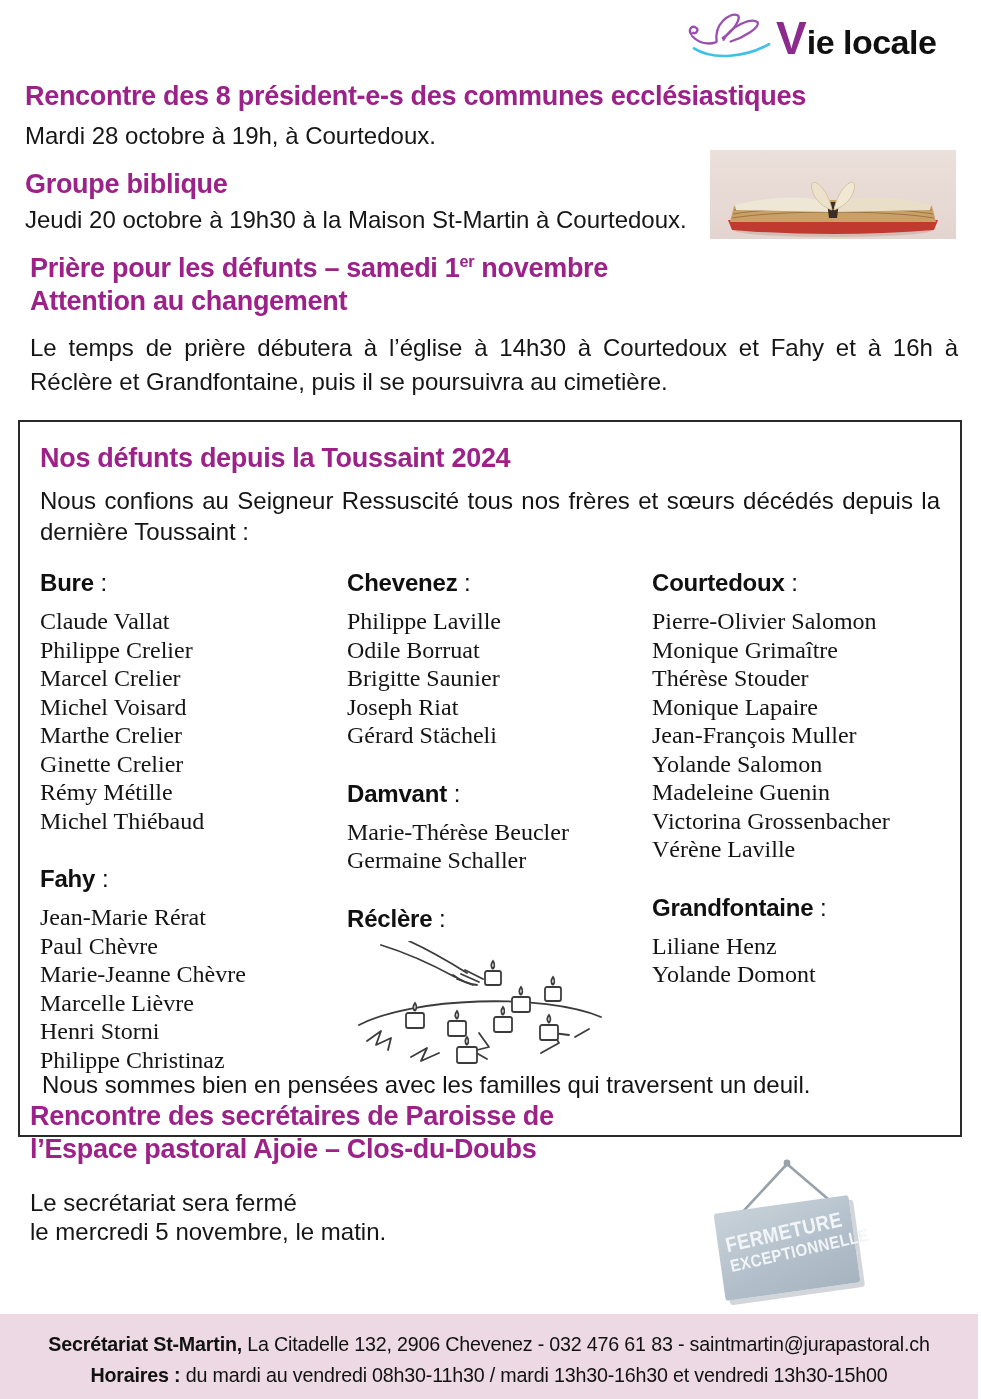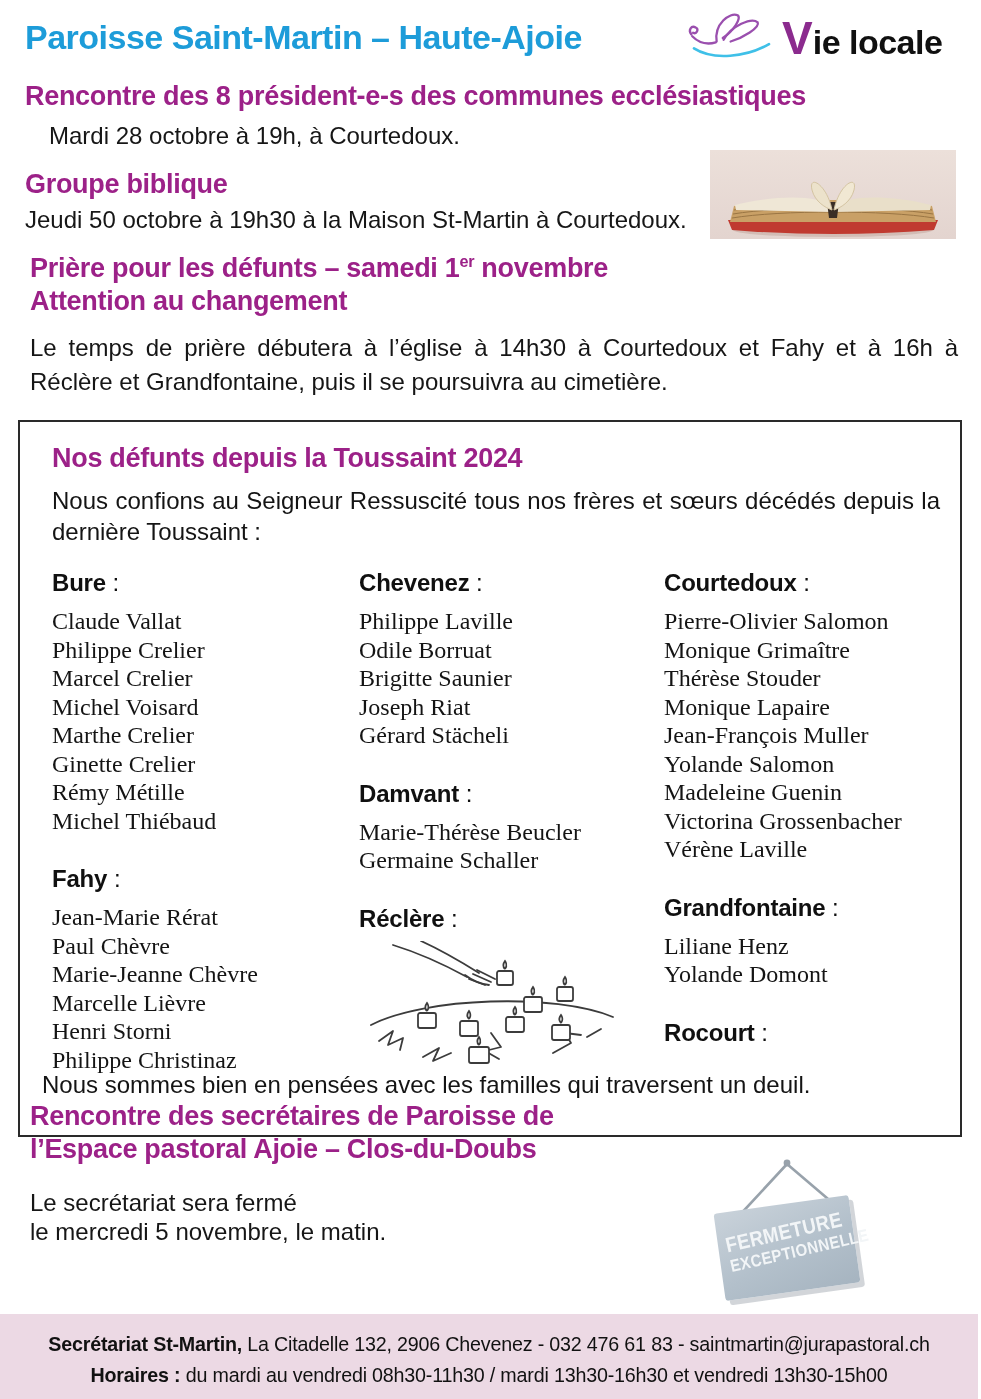--- a/index.html
+++ b/index.html
@@ -5,40 +5,40 @@
   html,body{margin:0;padding:0;background:#fff;}
   .page{
     position:relative;width:981px;height:1399px;background:#fff;overflow:hidden;
     font-family:"Liberation Sans","DejaVu Sans",sans-serif;color:#141414;
   }
   
   .page-title{
     position:absolute;left:25px;top:18px;margin:0;
     font-size:34px;font-weight:bold;letter-spacing:-.5px;color:#1d9cd9;
   }
-  .logo{position:absolute;left:680px;top:6px;display:flex;align-items:center;gap:6px;}
+  .logo{position:absolute;left:680px;top:6px;display:flex;align-items:center;}
   .logo-text{white-space:nowrap;font-weight:bold;}
   .logo-v{font-size:46px;color:#8b2b8e;line-height:1;}
   .logo-rest{font-size:34px;color:#101010;letter-spacing:-.5px;}
   
   .h-mag{font-weight:bold;color:#9c2188;font-size:27px;line-height:33px;letter-spacing:-.3px;margin:0;}
   .body-text{font-size:24px;line-height:34px;margin:0;color:#161616;}
   sup.ord{font-size:60%;vertical-align:super;line-height:0;}
   .sec-presidents{position:absolute;left:25px;top:80px;width:935px;}
-  .sec-presidents .body-text{margin-top:6px;margin-left:24px;}
+  .sec-presidents .body-text{margin-top:6px;}
   .sec-groupe{position:absolute;left:25px;top:168px;width:680px;}
   .sec-groupe .body-text{margin-top:2px;}
   .sec-priere{position:absolute;left:30px;top:252px;width:928px;}
   .sec-priere .body-text{margin-top:13px;text-align:justify;}
   
   .book-photo{position:absolute;left:710px;top:150px;width:246px;height:89px;}
   
   .defunts-box{
     position:absolute;left:18px;top:420px;width:944px;height:717px;box-sizing:border-box;
-    border:2px solid #2a2a2a;padding:16px 20px 14px 32px;background:#fff;
+    border:2px solid #2a2a2a;padding:16px 20px 14px 20px;background:#fff;
   }
   .box-title{margin:4px 0 0 0;}
   .box-intro{margin-top:10px;font-size:24px;line-height:31px;text-align:justify;}
   .columns{display:grid;grid-template-columns:307px 305px 1fr;margin-top:18px;}
   .group-title{font-size:24px;line-height:24px;margin-top:32px;color:#101010;}
   .group-title b{letter-spacing:-.2px;text-align:center;}
   .group:first-child .group-title{margin-top:0;}
   .names{margin-top:12px;font-family:Liberation Serif, serif;}
   .names > div{font-size:24px;line-height:28.5px;white-space:nowrap;}
   .candles{margin:10px 0 0 6px;display:block;}
@@ -67,21 +67,20 @@
   }
   .footer-line{display:block;text-align:center;font-size:20.5px;line-height:31px;color:#111;
     transform:scaleX(.96);transform-origin:center;letter-spacing:-.2px;}
   .footer-line b{letter-spacing:-.2px;}
 </style>
 </head>
 <body>
 
 <div class="page">
 
-  <h1 class="page-title">Paroisse Saint-Martin – Haute-Ajoie</h1>
 
   <div class="logo">
     <svg width="96" height="64" viewBox="0 0 110 70">
       <g fill="none" stroke="#9a4fae" stroke-width="2.6" stroke-linecap="round">
         <path d="M13,31 c-4,-5 0,-11 5,-8 c4,2 1,8 -3,6"></path>
         <path d="M14,33 C22,41 31,43 41,40"></path>
         <path d="M42,39 C39,19 57,5 66,9 C71,12 61,27 49,35"></path>
         <path d="M50,37 C59,21 82,11 89,17 C92,23 72,35 58,39"></path>
       </g>
       <path d="M16,47 C38,61 76,57 102,42" fill="none" stroke="#3fc0e8" stroke-width="3" stroke-linecap="round"></path>
@@ -89,21 +88,21 @@
     <div class="logo-text"><span class="logo-v">V</span><span class="logo-rest">ie locale</span></div>
   </div>
 
   <section class="sec-presidents">
     <h2 class="h-mag">Rencontre des 8 président-e-s des communes ecclésiastiques</h2>
     <p class="body-text">Mardi 28 octobre à 19h, à Courtedoux.</p>
   </section>
 
   <section class="sec-groupe">
     <h2 class="h-mag">Groupe biblique</h2>
-    <p class="body-text">Jeudi 50 octobre à 19h30 à la Maison St-Martin à Courtedoux.</p>
+    <p class="body-text">Jeudi 20 octobre à 19h30 à la Maison St-Martin à Courtedoux.</p>
   </section>
 
   <svg class="book-photo" viewBox="0 0 246 89">
     <defs>
       <linearGradient id="bgph" x1="0" y1="0" x2="0" y2="1">
         <stop offset="0" stop-color="#ece0da"></stop>
           <stop offset="1" stop-color="#e3d4cf"></stop>
       </linearGradient>
     </defs>
     <rect x="0" y="0" width="246" height="89" fill="url(#bgph)"></rect>
@@ -249,23 +248,20 @@
               <div>Vérène Laville</div>
             </div>
         </div>
         <div class="group">
           <div class="group-title"><b>Grandfontaine</b><span> :</span></div>
           <div class="names">
               <div>Liliane Henz</div>
               <div>Yolande Domont</div>
             </div>
         </div>
-        <div class="group">
-          <div class="group-title"><b>Rocourt</b><span> :</span></div>
-        </div>
       </div>
 
     </div>
 
     <p class="box-outro">Nous sommes bien en pensées avec les familles qui traversent un deuil.</p>
   </section>
 
   <section class="sec-secretaires">
     <h2 class="h-mag">Rencontre des secrétaires de Paroisse de</h2>
     <h2 class="h-mag">l’Espace pastoral Ajoie – Clos-du-Doubs</h2>

